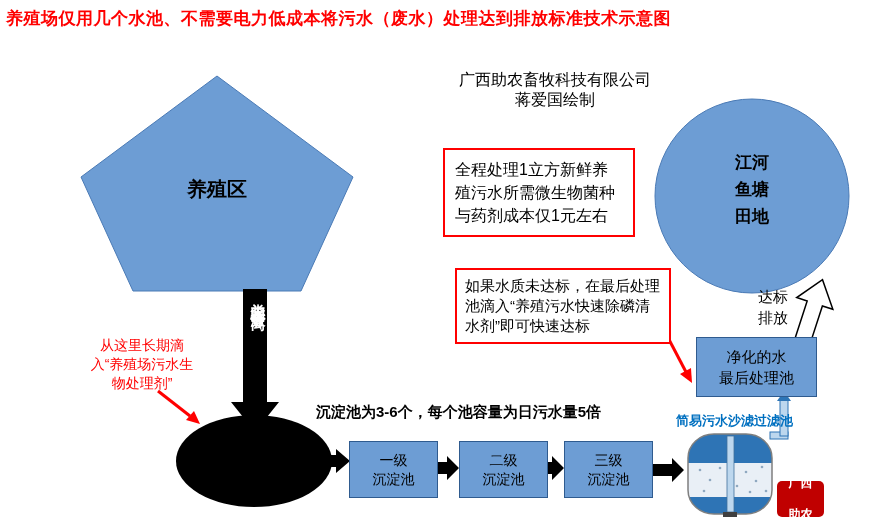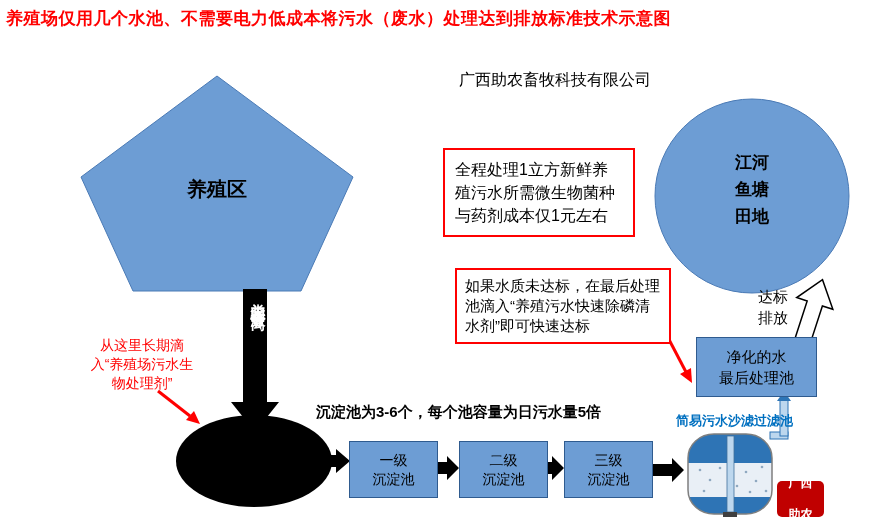--- a/index.html
+++ b/index.html
@@ -105,20 +105,21 @@
 
     <g>
       <rect x="770" y="432" width="18" height="7" fill="#bdd7ee" stroke="#2E75B6" stroke-width="1"></rect>
       <rect x="780" y="400" width="8" height="36" fill="#bdd7ee" stroke="#2E75B6" stroke-width="1"></rect>
       <polygon points="784,391 777,401 791,401" fill="#2E75B6"></polygon>
     </g>
   </svg>
 
   <div class="abs title">养殖场仅用几个水池、不需要电力低成本将污水（废水）处理达到排放标准技术示意图</div>
   <div class="abs company">广西助农畜牧科技有限公司</div>
+  <div class="abs author">蒋爱国绘制</div>
 
   <div class="abs destination">
     <div>江河</div>
     <div>鱼塘</div>
     <div>田地</div>
   </div>
 
   <div class="abs breeding-label">养殖区</div>
 
   <div class="abs note cost-note">全程处理1立方新鲜养殖污水所需微生物菌种与药剂成本仅1元左右</div>

